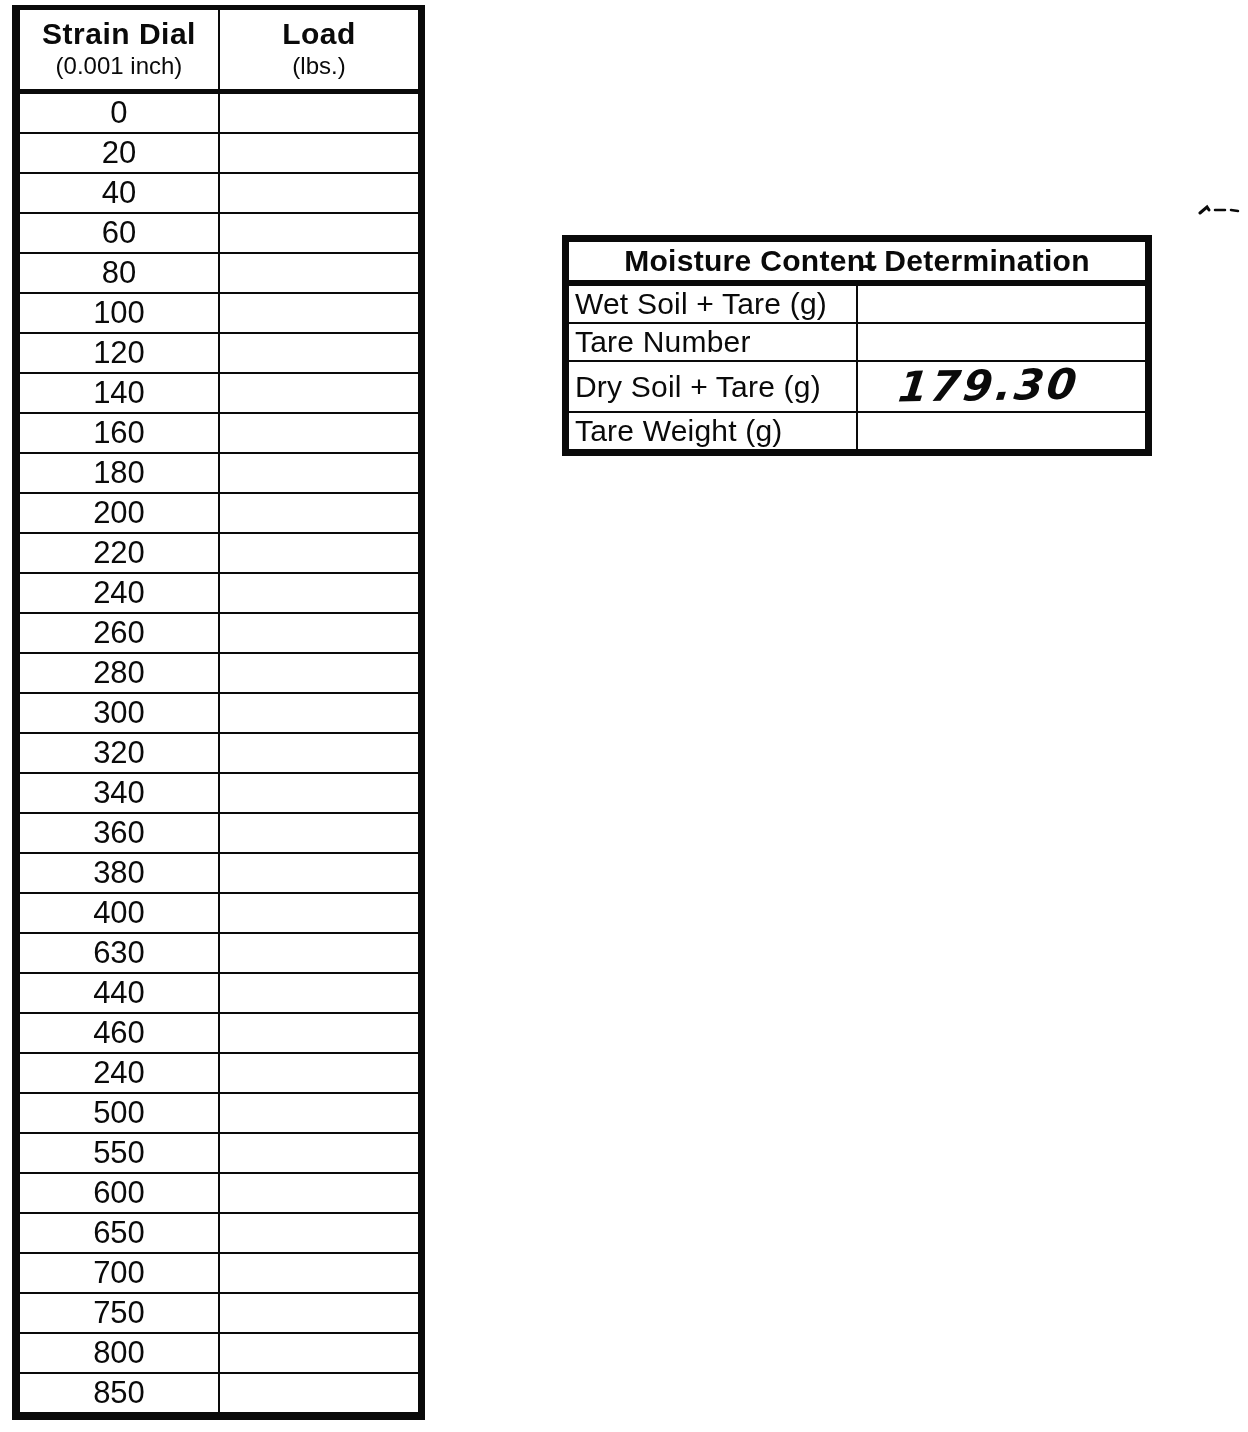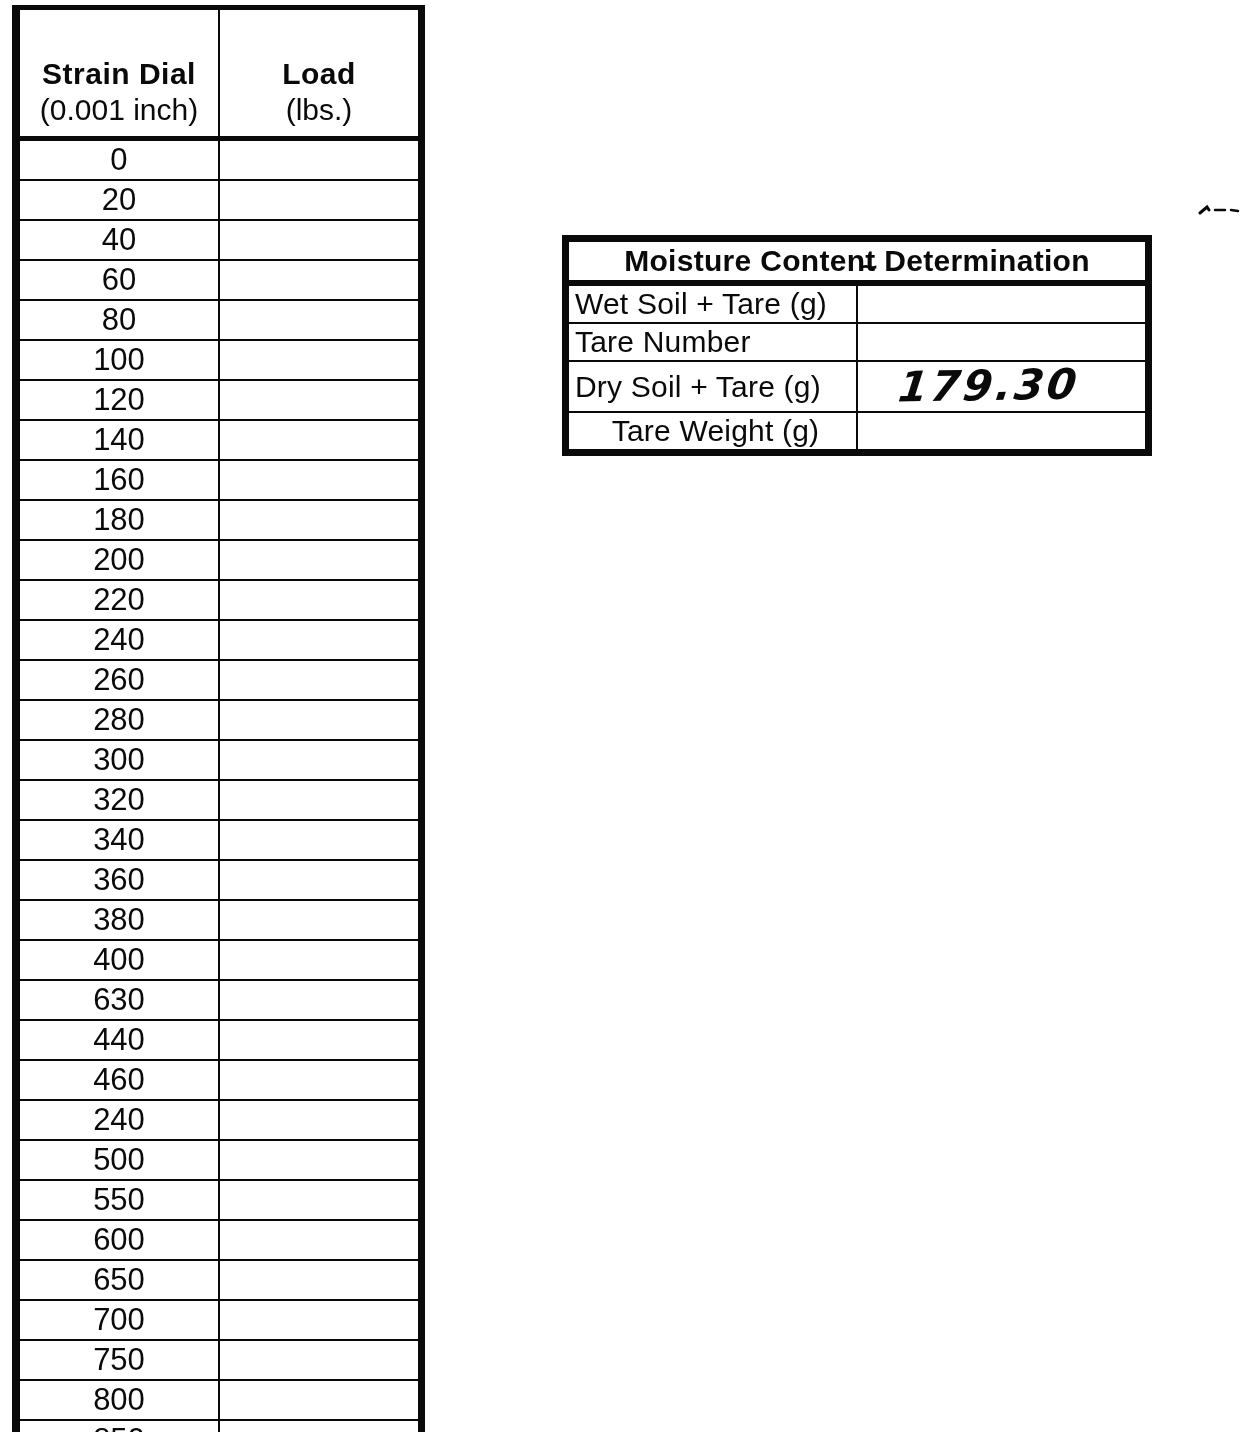--- a/index.html
+++ b/index.html
@@ -35,24 +35,23 @@
     padding: 6px 0 8px 0;
     text-align: center;
     vertical-align: middle;
     background: #ffffff;
   }
   .strain-table .hdr-main {
     font-size: 30px;
     font-weight: bold;
     line-height: 1.2;
     letter-spacing: 0.5px;
-    margin-top: 40px;
   }
   .strain-table .hdr-sub {
-    font-size: 30px;
+    font-size: 24px;
     font-weight: normal;
     line-height: 1.2;
   }
   .strain-table td {
     border: 2px solid #0a0a0a;
     height: 38px;
     padding: 0;
     font-size: 31px;
     text-align: center;
     vertical-align: middle;
@@ -295,21 +294,21 @@
         </tr>
         <tr>
           <td class="m-label" style="width: 52%;">Tare Number</td>
           <td class="m-value" style="width: 48%;"></td>
         </tr>
         <tr>
           <td class="m-label" style="width: 52%;">Dry Soil + Tare (g)</td>
           <td class="m-value" style="width: 48%;"><span class="handwritten">179.30</span></td>
         </tr>
         <tr>
-          <td class="m-label" style="width: 52%; text-align: center;">Tare Weight (g)</td>
+          <td class="m-label" style="width: 52%;">Tare Weight (g)</td>
           <td class="m-value" style="width: 48%;"></td>
         </tr>
       </tbody>
   </table>
   <span class="title-tilde">~</span>
 </div>
 
 <svg class="corner-squiggle" viewBox="0 0 46 18" xmlns="http://www.w3.org/2000/svg">
   <path d="M2 13 L9 7 L11 10" stroke="#0a0a0a" stroke-width="3" fill="none" stroke-linecap="round"></path>
   <path d="M17 10 H27" stroke="#0a0a0a" stroke-width="2.5" fill="none" stroke-linecap="round"></path>

